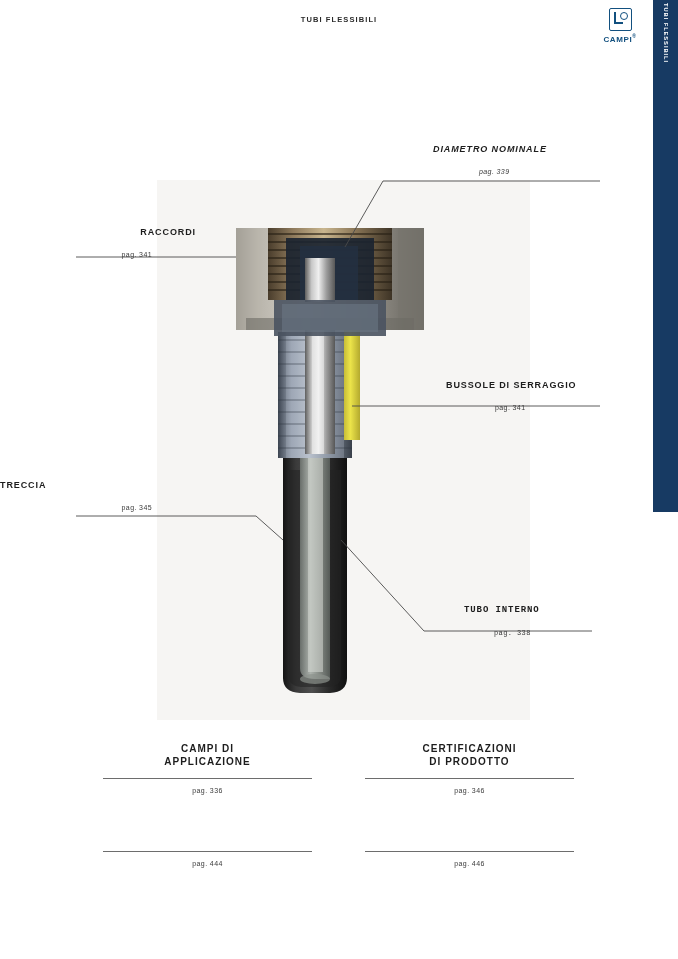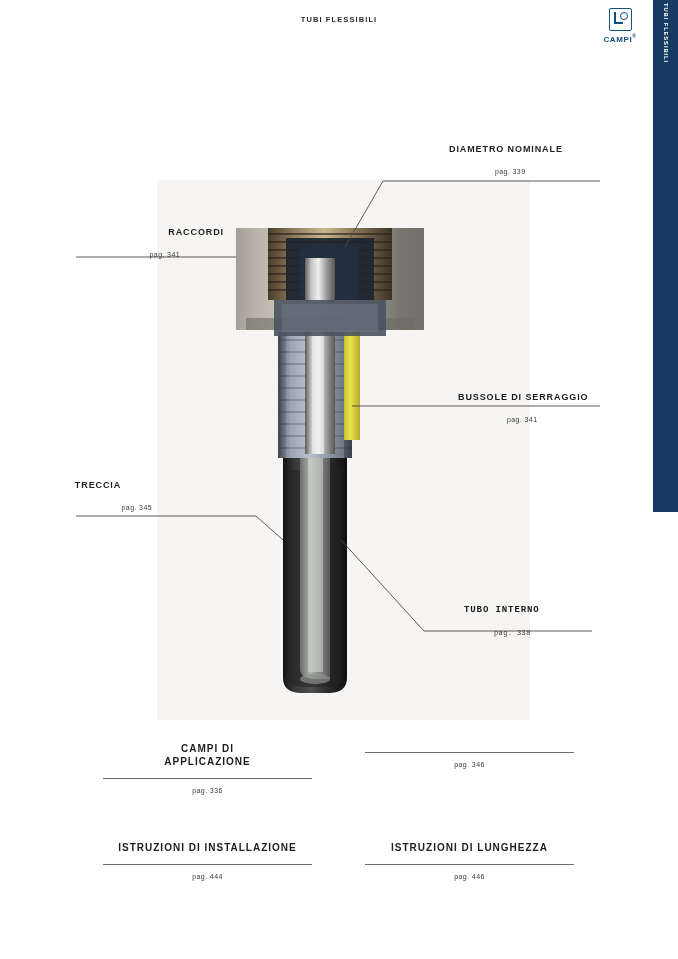--- a/index.html
+++ b/index.html
@@ -303,62 +303,62 @@
 
   <path d="M236 257 L76 257" fill="none" stroke="#4a4a4a" stroke-width="0.9"></path>
 
   <path d="M352 406 L600 406" fill="none" stroke="#4a4a4a" stroke-width="0.9"></path>
 
   <path d="M283 540 L256 516 L76 516" fill="none" stroke="#4a4a4a" stroke-width="0.9"></path>
 
   <path d="M341 540 L424 631 L592 631" fill="none" stroke="#4a4a4a" stroke-width="0.9"></path>
 </svg>
 
-<div class="callout right" style="left:449px; top:144px;">
+<div class="callout right" style="left:433px; top:144px;font-style:italic;">
   <div class="c-title">DIAMETRO NOMINALE</div>
   <div class="c-page" style="margin-left:46px;">pag. 339</div>
 </div>
 
-<div class="callout left" style="left:0px; top:227px; width:196px;padding-left:28px;">
+<div class="callout left" style="left:0px; top:227px; width:196px;">
   <div class="c-title" style="text-align:right;">RACCORDI</div>
   <div class="c-page" style="text-align:right; margin-right:44px;">pag. 341</div>
 </div>
 
-<div class="callout right" style="left:446px; top:392px;margin-left:12px;">
+<div class="callout right" style="left:446px; top:380px;">
   <div class="c-title">BUSSOLE DI SERRAGGIO</div>
   <div class="c-page" style="margin-left:49px;">pag. 341</div>
 </div>
 
 <div class="callout left" style="left:0px; top:480px; width:196px;">
-  <div class="c-title" style="text-align:center;">TRECCIA</div>
+  <div class="c-title" style="text-align:left;">TRECCIA</div>
   <div class="c-page" style="text-align:right; margin-right:44px;">pag. 345</div>
 </div>
 
 <div class="callout right" style="left:464px; top:605px;font-family:Liberation Mono, monospace;">
   <div class="c-title">TUBO INTERNO</div>
   <div class="c-page" style="margin-left:30px;">pag. 338</div>
 </div>
 
 <div class="index-block" style="left:103px; top:742px; width:209px;">
   <div class="index-title">CAMPI DI
 APPLICAZIONE</div>
   <div class="index-rule"></div>
   <div class="index-page">pag. 336</div>
 </div>
 
 <div class="index-block" style="left:365px; top:742px; width:209px;">
+  <div class="index-title">CERTIFICAZIONI
+DI PRODOTTO</div>
   <div class="index-rule"></div>
   <div class="index-page">pag. 346</div>
 </div>
 
 <div class="index-block" style="left:103px; top:841px; width:209px;">
-  <div class="index-title">ISTRUZIONI DI INSTALLAZIONE</div>
   <div class="index-rule"></div>
   <div class="index-page">pag. 444</div>
 </div>
 
 <div class="index-block" style="left:365px; top:841px; width:209px;">
-  <div class="index-title">ISTRUZIONI DI LUNGHEZZA</div>
   <div class="index-rule"></div>
   <div class="index-page">pag. 446</div>
 </div>
 
 <div class="folio">335</div>
 
 </body></html>

